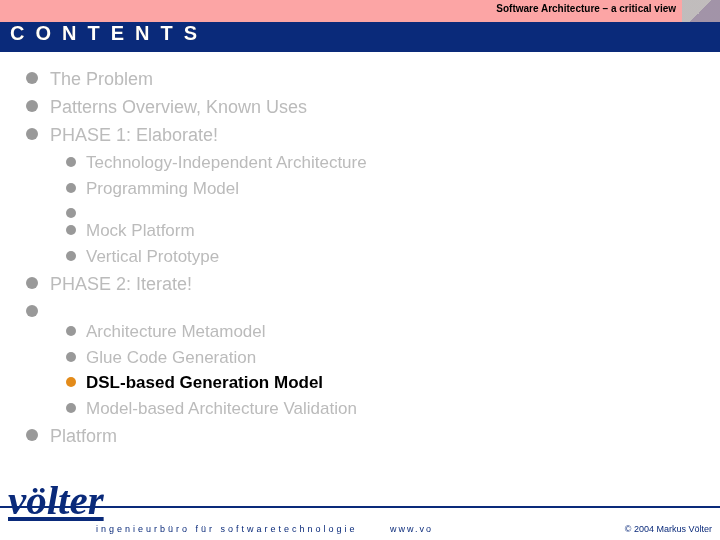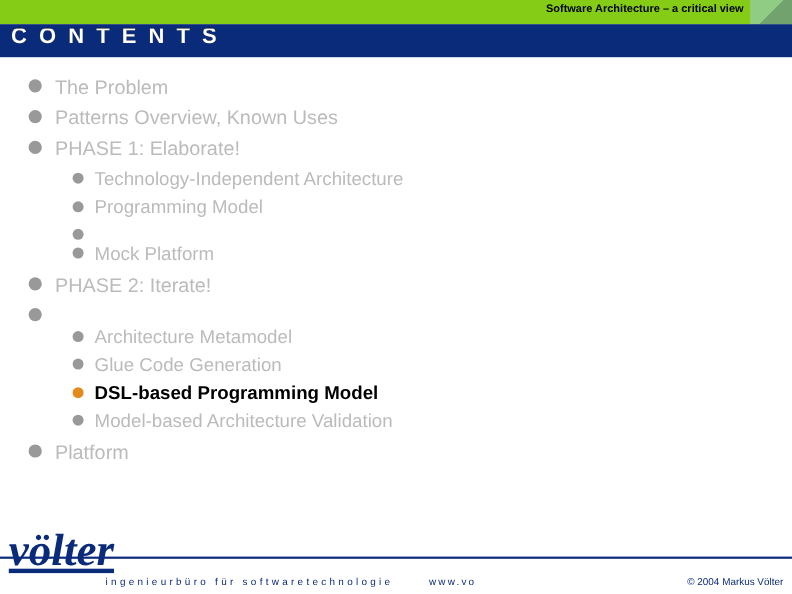--- a/index.html
+++ b/index.html
@@ -1,20 +1,20 @@
 <!DOCTYPE html>
 <html><head>
 <meta charset="utf-8">
 <style>
   * { margin: 0; padding: 0; box-sizing: border-box; }
   html, body { width: 720px; height: 540px; font-family: Verdana, Arial, sans-serif; background: #fff; overflow: hidden; }
   .slide { position: relative; width: 720px; height: 540px; }
 
   
-  .topbar { position: absolute; top: 0; left: 0; right: 0; height: 22px; background: #84cc16; }
+  .topbar { position: absolute; top: 0; left: 0; right: 0; height: 22px; background: #fca5a5; }
   .topbar-title { position: absolute; right: 44px; top: 3px; font-size: 10px; font-weight: bold; color: #000; }
   .top-deco { position: absolute; top: 0; right: 0; width: 38px; height: 22px; background: linear-gradient(135deg, #9cc 0 50%, #68a 50% 100%); opacity: .6; }
 
   
   .heading-strip { position: absolute; top: 22px; left: 0; right: 0; height: 30px; background: #0a2a7a; }
   .heading-text { position: absolute; left: 10px; top: 22px; font-size: 20px; font-weight: 900; letter-spacing: 11px; color: #000; z-index: 2; }
   
   .heading-white { position: absolute; left: 10px; top: 22px; font-size: 20px; font-weight: 900; letter-spacing: 11px; color: #fff; z-index: 3; clip-path: inset(4px 0 0 0); }
 
   
@@ -78,20 +78,24 @@
               <span class="b"></span>
               <span class="t">Programming Model</span>
             </li>
             <li class="muted">
               <span class="b"></span>
             </li>
             <li class="muted">
               <span class="b"></span>
               <span class="t">Mock Platform</span>
             </li>
+            <li class="muted">
+              <span class="b"></span>
+              <span class="t">Vertical Prototype</span>
+            </li>
           </ul>
         </li>
         <li class="muted">
           <span class="b"></span>
           <span class="t">PHASE 2: Iterate!</span>
         </li>
         <li class="muted">
           <span class="b"></span>
         </li>
         <li style="display: block;">
@@ -99,21 +103,21 @@
             <li class="muted">
               <span class="b"></span>
               <span class="t">Architecture Metamodel</span>
             </li>
             <li class="muted">
               <span class="b"></span>
               <span class="t">Glue Code Generation</span>
             </li>
             <li>
               <span class="b orange-b"></span>
-              <span class="t bold">DSL-based Programming Model</span>
+              <span class="t bold">DSL-based Generation Model</span>
             </li>
             <li class="muted">
               <span class="b"></span>
               <span class="t">Model-based Architecture Validation</span>
             </li>
           </ul>
         </li>
         <li class="muted">
           <span class="b"></span>
           <span class="t">Platform</span>

